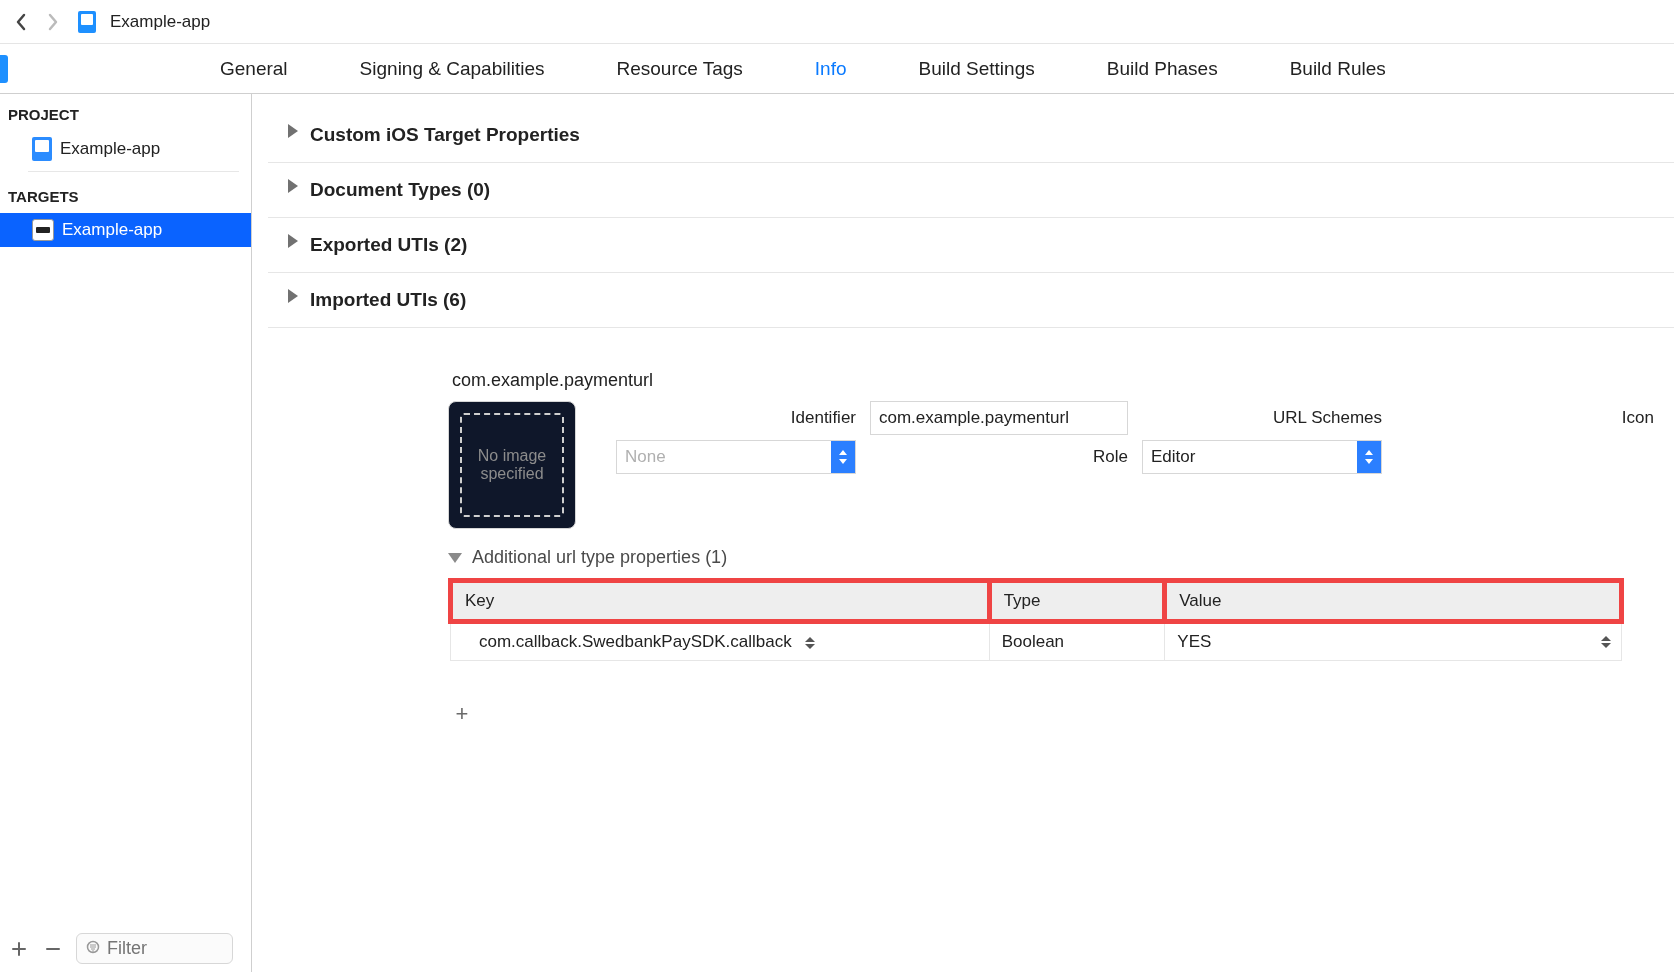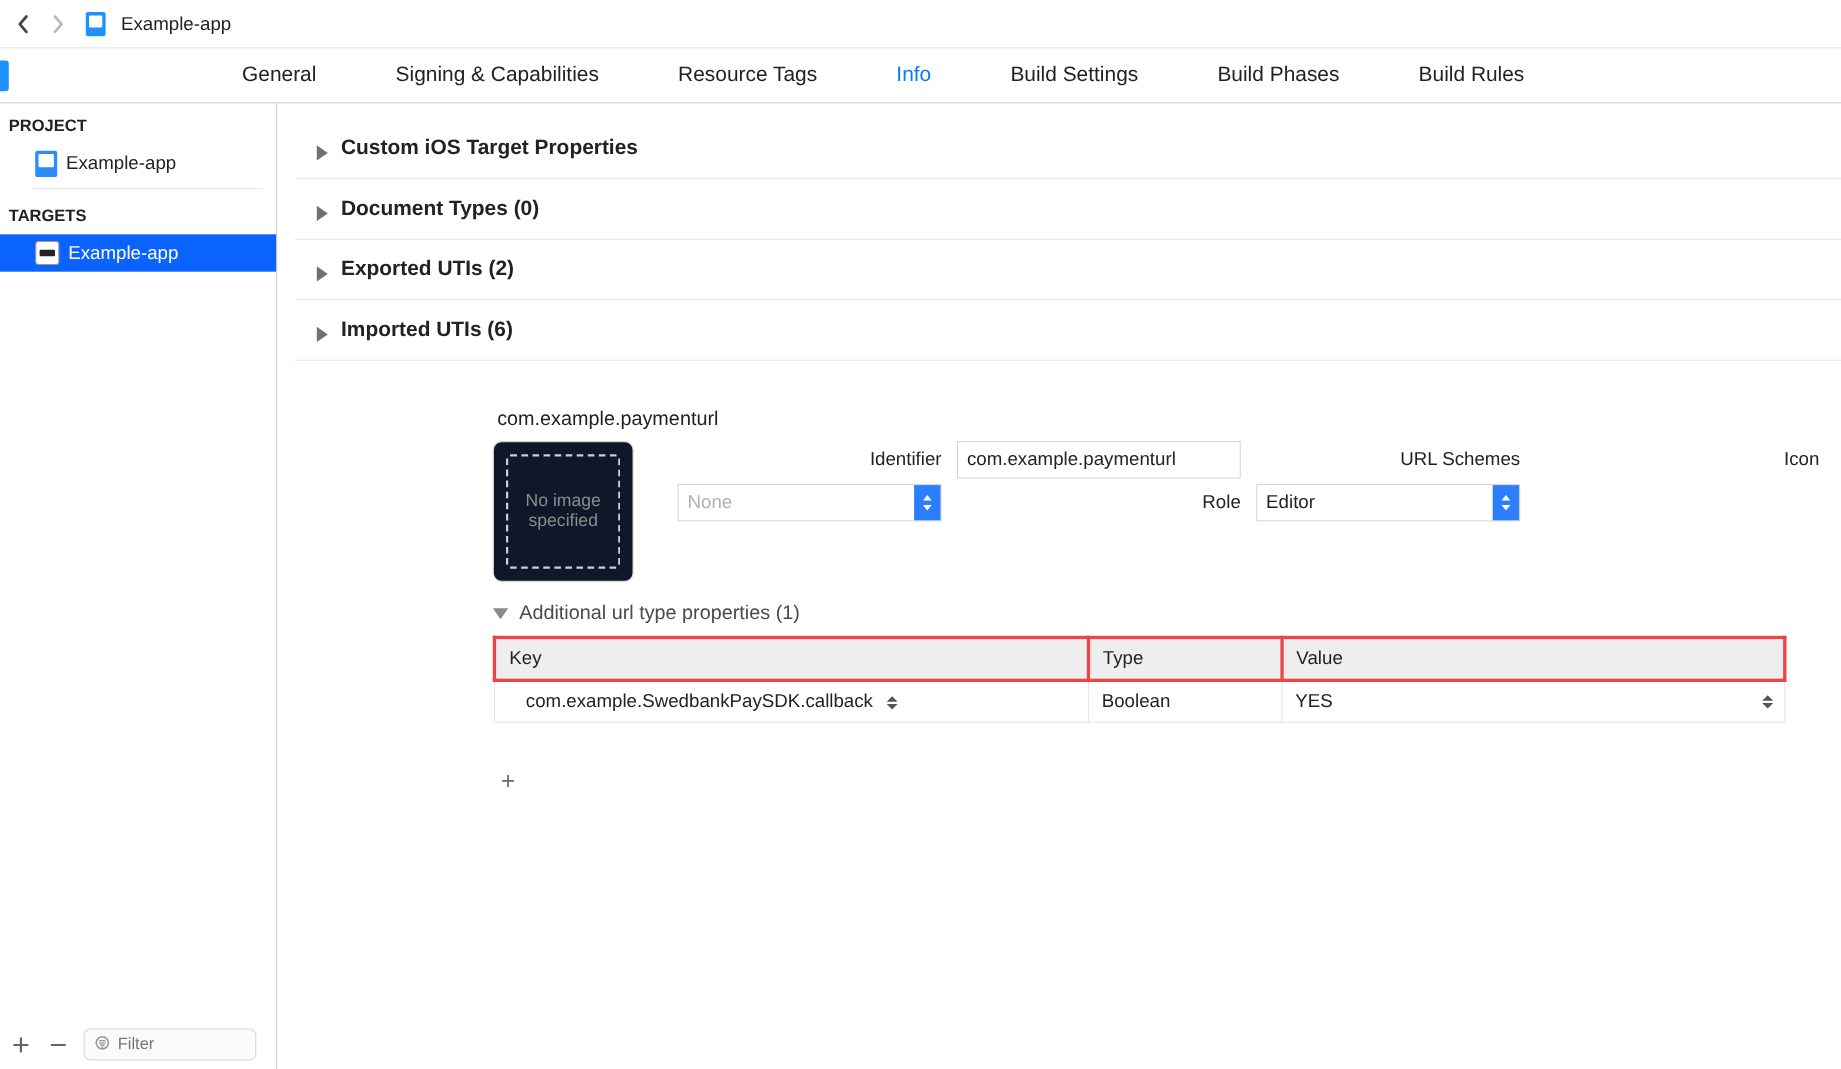--- a/index.html
+++ b/index.html
@@ -136,37 +136,37 @@
     display: flex;
     align-items: center;
     border: 1px solid #d7d7d7;
     border-radius: 6px;
     padding: 4px 8px;
     background: #fbfbfb;
     gap: 6px;
   }
   .filter-box input {
     border: none; outline: none; background: transparent;
-    font-size: 15px; width: 100%;
+    font-size: 18px; width: 100%;
     color: #0f172a;
   }
 
   .main {
     flex: 1;
     overflow: auto;
     padding: 14px 0 0 0;
   }
   .section {
     border-bottom: 1px solid #e6e6e6;
     padding: 16px 20px;
     margin-left: 16px;
   }
   .section-header {
     display: flex;
-    align-items: flex-end;
+    align-items: flex-start;
     gap: 12px;
     font-size: 19px;
     font-weight: 700;
   }
   .disclosure {
     width: 0; height: 0;
     border-top: 7px solid transparent;
     border-bottom: 7px solid transparent;
     border-left: 10px solid #717171;
   }
@@ -257,21 +257,21 @@
 
   table.props {
     border-collapse: collapse;
     width: calc(100% - 30px);
     margin-top: 10px;
     font-size: 17px;
     background:#fff;
   }
   table.props th {
     background: #eeeeee;
-    border: 3px solid #ef4444;
+    border: 5px solid #ef4444;
     text-align: left;
     padding: 8px 12px;
     font-weight: 500;
   }
   table.props td {
     border: 1px solid #e6e6e6;
     padding: 8px 12px;
   }
   .mini-stepper {
     display:inline-flex; flex-direction:column; vertical-align:middle;
@@ -439,21 +439,21 @@
             <thead>
               <tr>
                 <th style="width:46%;">Key</th>
                 <th style="width:15%;">Type</th>
                 <th>Value</th>
               </tr>
             </thead>
             <tbody>
               <tr>
                 <td style="padding-left:28px;">
-                  <span>com.example.SwedbankPaySDK.callback</span>
+                  <span>com.callback.SwedbankPaySDK.callback</span>
                   <span class="mini-stepper">
                       <span class="up"></span>
                       <span class="dn"></span>
                     </span>
                 </td>
                 <td>
                   <span>Boolean</span>
                 </td>
                 <td style="position:relative;">
                   <span>YES</span>

